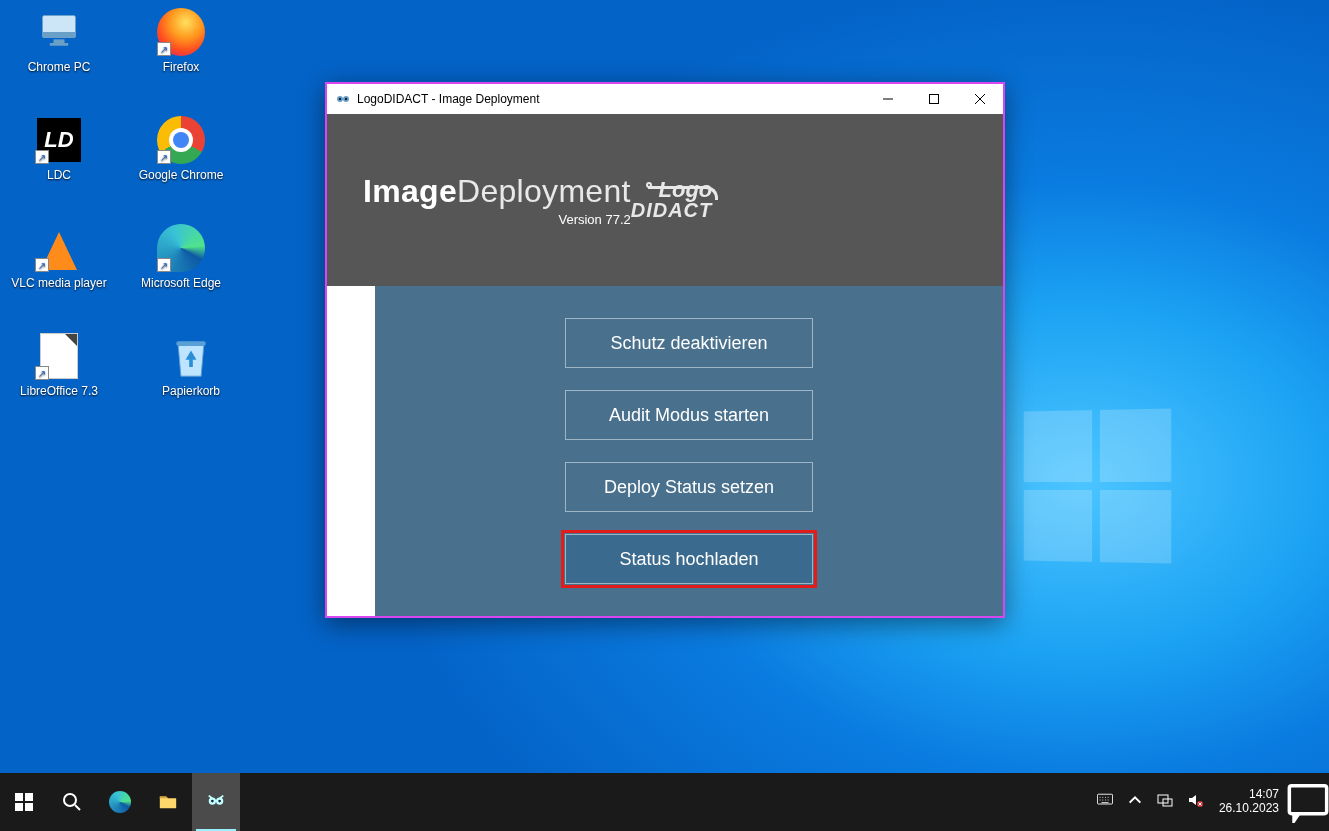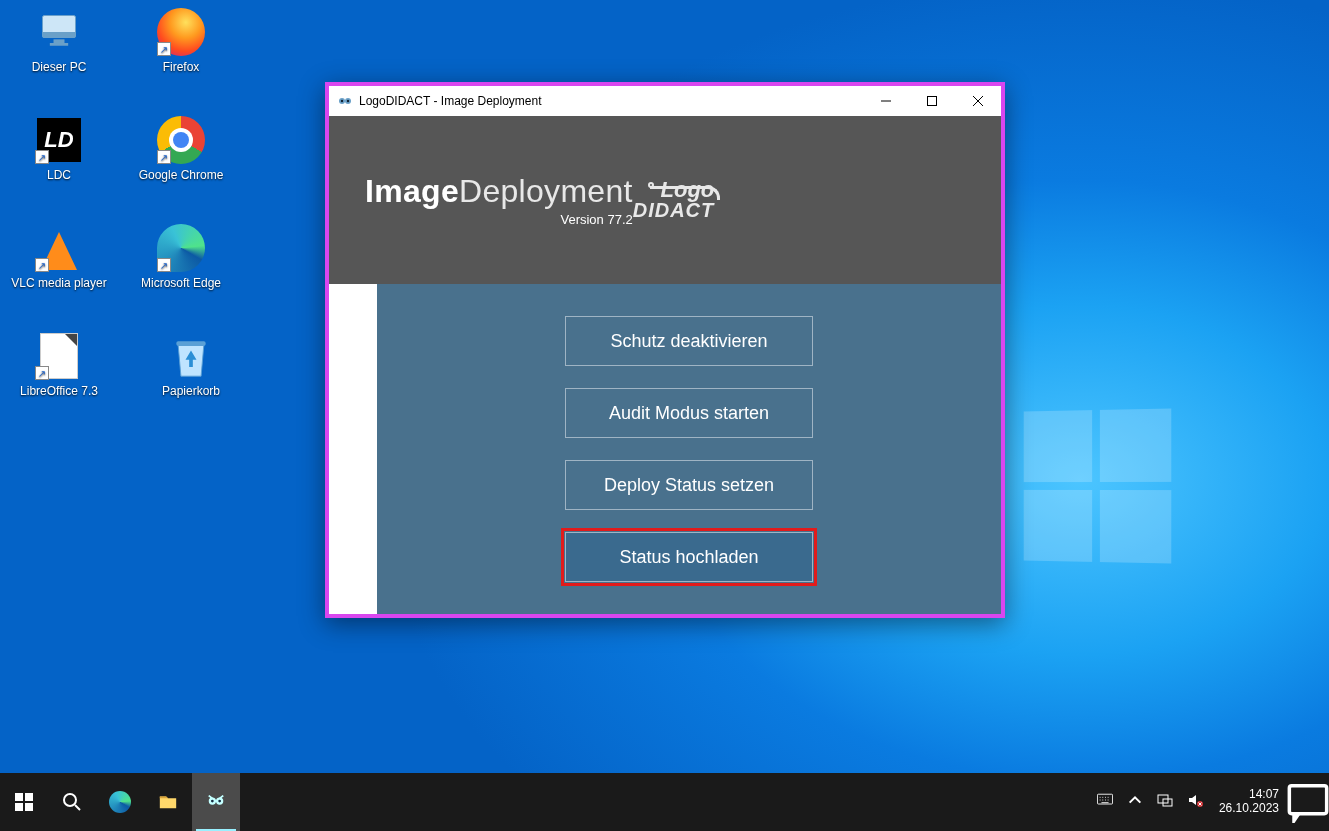--- a/index.html
+++ b/index.html
@@ -41,21 +41,21 @@
     .edge-glyph { background: conic-gradient(from 120deg, #0c59a4, #39c2d7 60%, #4fe38b 90%, #0c59a4); border-radius:50% 50% 50% 12px;}
     .lo-glyph { background:#fff; width:38px;height:46px; border:1px solid #ccc; position:relative;}
     .lo-glyph::after{content:"";position:absolute;top:0;right:0;width:12px;height:12px;background:#444;clip-path:polygon(0 0,100% 100%,100% 0);}
     .bin-glyph svg { width: 44px; height: 48px; }
 
     
     .window {
       position: absolute; left: 325px; top: 82px;
       width: 680px; height: 536px;
       background: #fff; box-shadow: 0 6px 24px rgba(0,0,0,.45);
-      border: 4px solid #d946ef;
+      border: 2px solid #d946ef;
       display: flex; flex-direction: column;
     }
     .titlebar {
       height: 30px; display: flex; align-items: center;
       background: #fff; color: #000; font-size: 12px;
       padding-left: 8px;
     }
     .titlebar .ticon { width: 16px; height: 16px; margin-right: 6px; display:flex;align-items:center;justify-content:center;}
     .titlebar .spacer { flex: 1; }
     .tbtn { width: 46px; height: 30px; display:flex;align-items:center;justify-content:center;}
@@ -143,21 +143,21 @@
 
   <div class="icon" style="left:4px;top:8px">
     <div class="glyph pc-glyph">
       <svg viewBox="0 0 48 48" fill="none">
           <rect x="6" y="6" width="36" height="24" rx="2" fill="#cde6f7" stroke="#6aa0c8"></rect>
           <rect x="6" y="24" width="36" height="6" fill="#6aa0c8"></rect>
           <rect x="18" y="32" width="12" height="4" fill="#6aa0c8"></rect>
           <rect x="14" y="36" width="20" height="3" fill="#6aa0c8"></rect>
         </svg>
     </div>
-    <span>Dieser PC</span>
+    <span>Chrome PC</span>
   </div>
 
   <div class="icon" style="left:126px;top:8px">
     <div class="glyph ff-glyph">
       <div class="shortcut-arrow">↗</div>
     </div>
     <span>Firefox</span>
   </div>
 
   <div class="icon" style="left:4px;top:116px">

